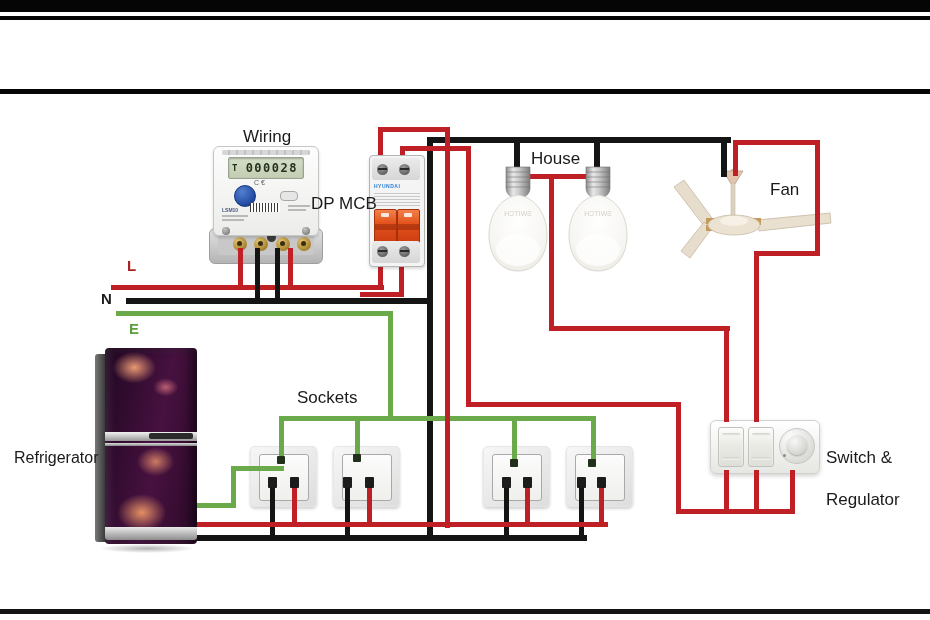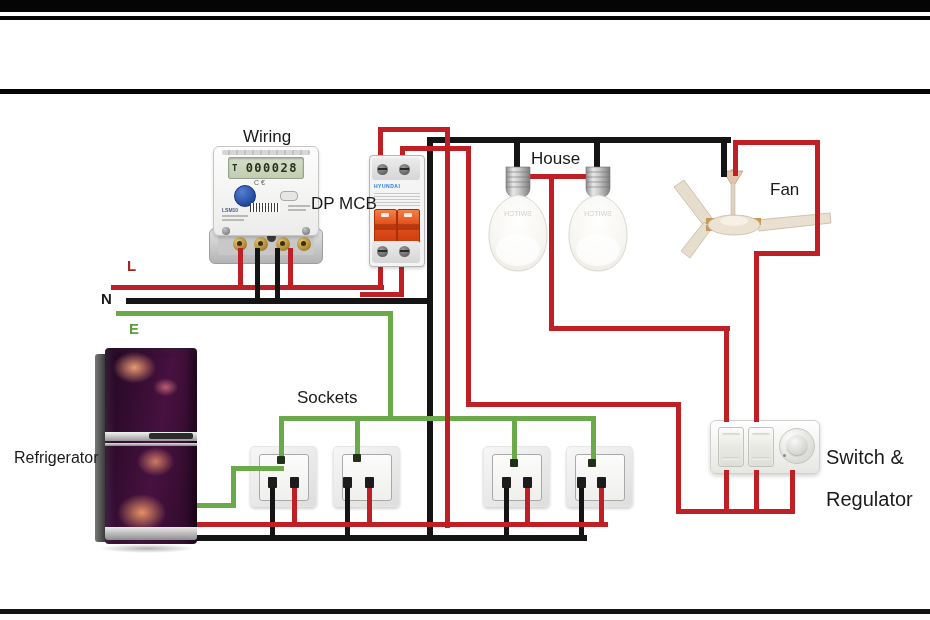--- a/index.html
+++ b/index.html
@@ -336,21 +336,21 @@
     </div>
     <div class="fr-shadow"></div>
   </div>
 
   <div class="lbl" style="left:243px;top:127px">Wiring</div>
   <div class="lbl" style="left:311px;top:194px">DP MCB</div>
   <div class="lbl" style="left:531px;top:149px">House</div>
   <div class="lbl" style="left:770px;top:180px">Fan</div>
   <div class="lbl" style="left:297px;top:388px">Sockets</div>
   <div class="lbl" style="left:14px;top:449px;font-size:16px">Refrigerator</div>
-  <div class="lbl" style="left:826px;top:426px;font-size:20px;line-height:21px">
+  <div class="lbl" style="left:826px;top:426px;font-size:17px;line-height:21px">
     <span>Switch &amp;</span><br>
     <span>Regulator</span>
   </div>
   <div class="lbl" id="lbl-l" style="left: 127px; top: 257px; font-weight: bold; font-size: 15px; color: rgb(168, 36, 36);">L</div>
   <div class="lbl" style="left:101px;top:290px;font-weight:bold;font-size:15px">N</div>
   <div class="lbl" id="lbl-e" style="left: 129px; top: 320px; font-weight: bold; font-size: 15px; color: rgb(93, 158, 62);">E</div>
 
 </div>
 
 </body></html>

